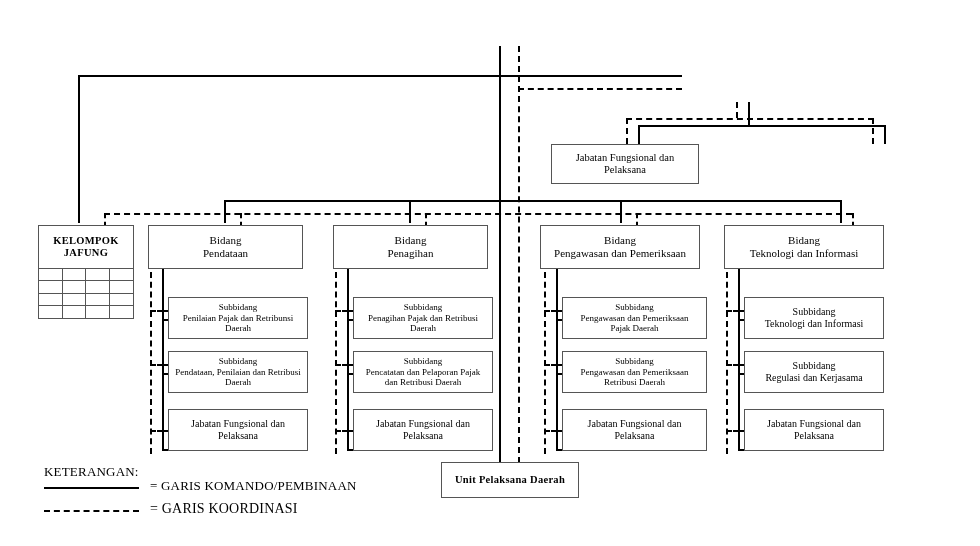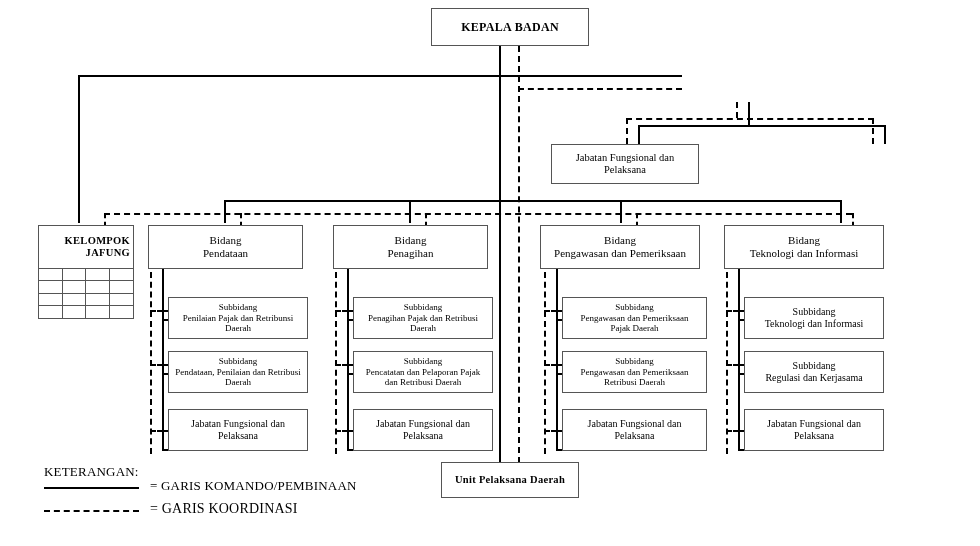--- a/index.html
+++ b/index.html
@@ -32,23 +32,20 @@
   .leg-line-solid{position:absolute;left:44px;top:487px;width:95px;height:0;border-top:2px solid #000;}
   .leg-line-dash{position:absolute;left:44px;top:510px;width:95px;height:0;border-top:2px dashed #000;}
   .leg-txt1{position:absolute;left:150px;top:478px;font-size:13px;letter-spacing:.2px;}
   .leg-txt2{position:absolute;left:150px;top:501px;font-size:14px;letter-spacing:.2px;}
 </style>
 </head>
 <body>
 
 <div id="chart">
 
-  <div class="box bold" style="left:431px;top:8px;width:158px;height:38px;font-size:12px;">
-    <span>KEPALA BADAN</span>
-  </div>
 
   <div class="sl vsolid" style="left:499px;top:46px;height:417px;"></div>
 
   <div class="dl vdash" style="left:518px;top:46px;height:417px;"></div>
 
   <div class="sl hsolid" style="left:78px;top:75px;width:604px;"></div>
 
   <div class="sl vsolid" style="left:78px;top:75px;height:148px;"></div>
 
   <div class="dl hdash" style="left:518px;top:88px;width:164px;"></div>
@@ -76,21 +73,21 @@
   <div class="sl vsolid" style="left:620px;top:200px;height:23px;"></div>
   <div class="sl vsolid" style="left:840px;top:200px;height:23px;"></div>
 
   <div class="dl hdash" style="left:104px;top:213px;width:748px;"></div>
   <div class="dl vdash" style="left:104px;top:213px;height:14px;"></div>
   <div class="dl vdash" style="left:240px;top:213px;height:14px;"></div>
   <div class="dl vdash" style="left:425px;top:213px;height:14px;"></div>
   <div class="dl vdash" style="left:636px;top:213px;height:14px;"></div>
   <div class="dl vdash" style="left:852px;top:213px;height:14px;"></div>
 
-  <div class="box bold" style="left:38px;top:225px;width:96px;height:44px;font-size:10.5px;flex-direction:column;align-items:flex-end;">
+  <div class="box bold" style="left:38px;top:225px;width:96px;height:44px;font-size:10.5px;flex-direction:column;">
     <span>KELOMPOK</span>
     <span>JAFUNG</span>
   </div>
   <div class="jgrid" style="left:38px;top:269px;width:96px;height:50px;">
     <i></i>
       <i></i>
       <i></i>
       <i></i>
     <i></i>
       <i></i>

